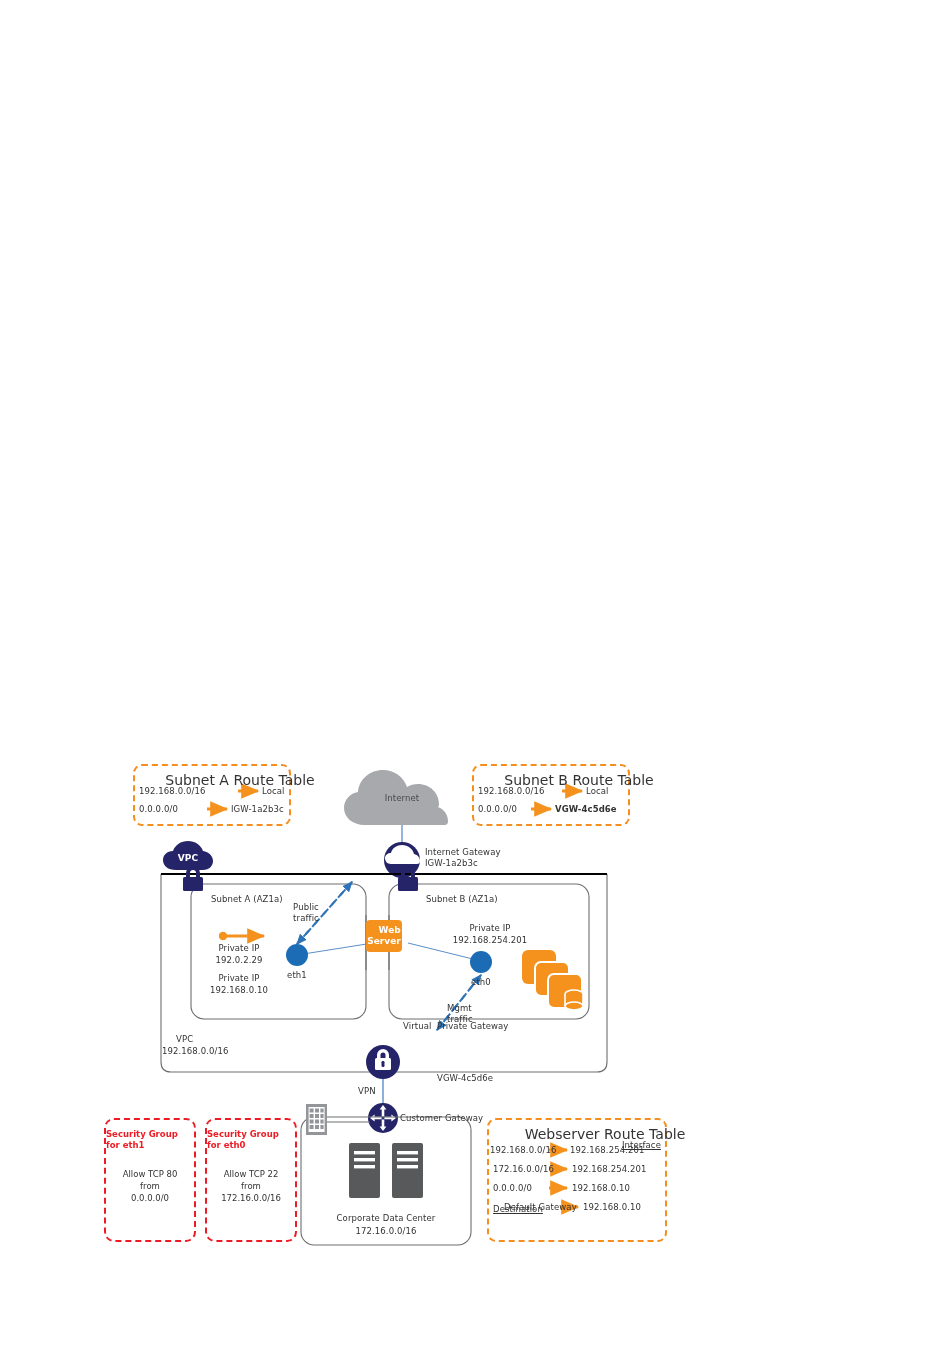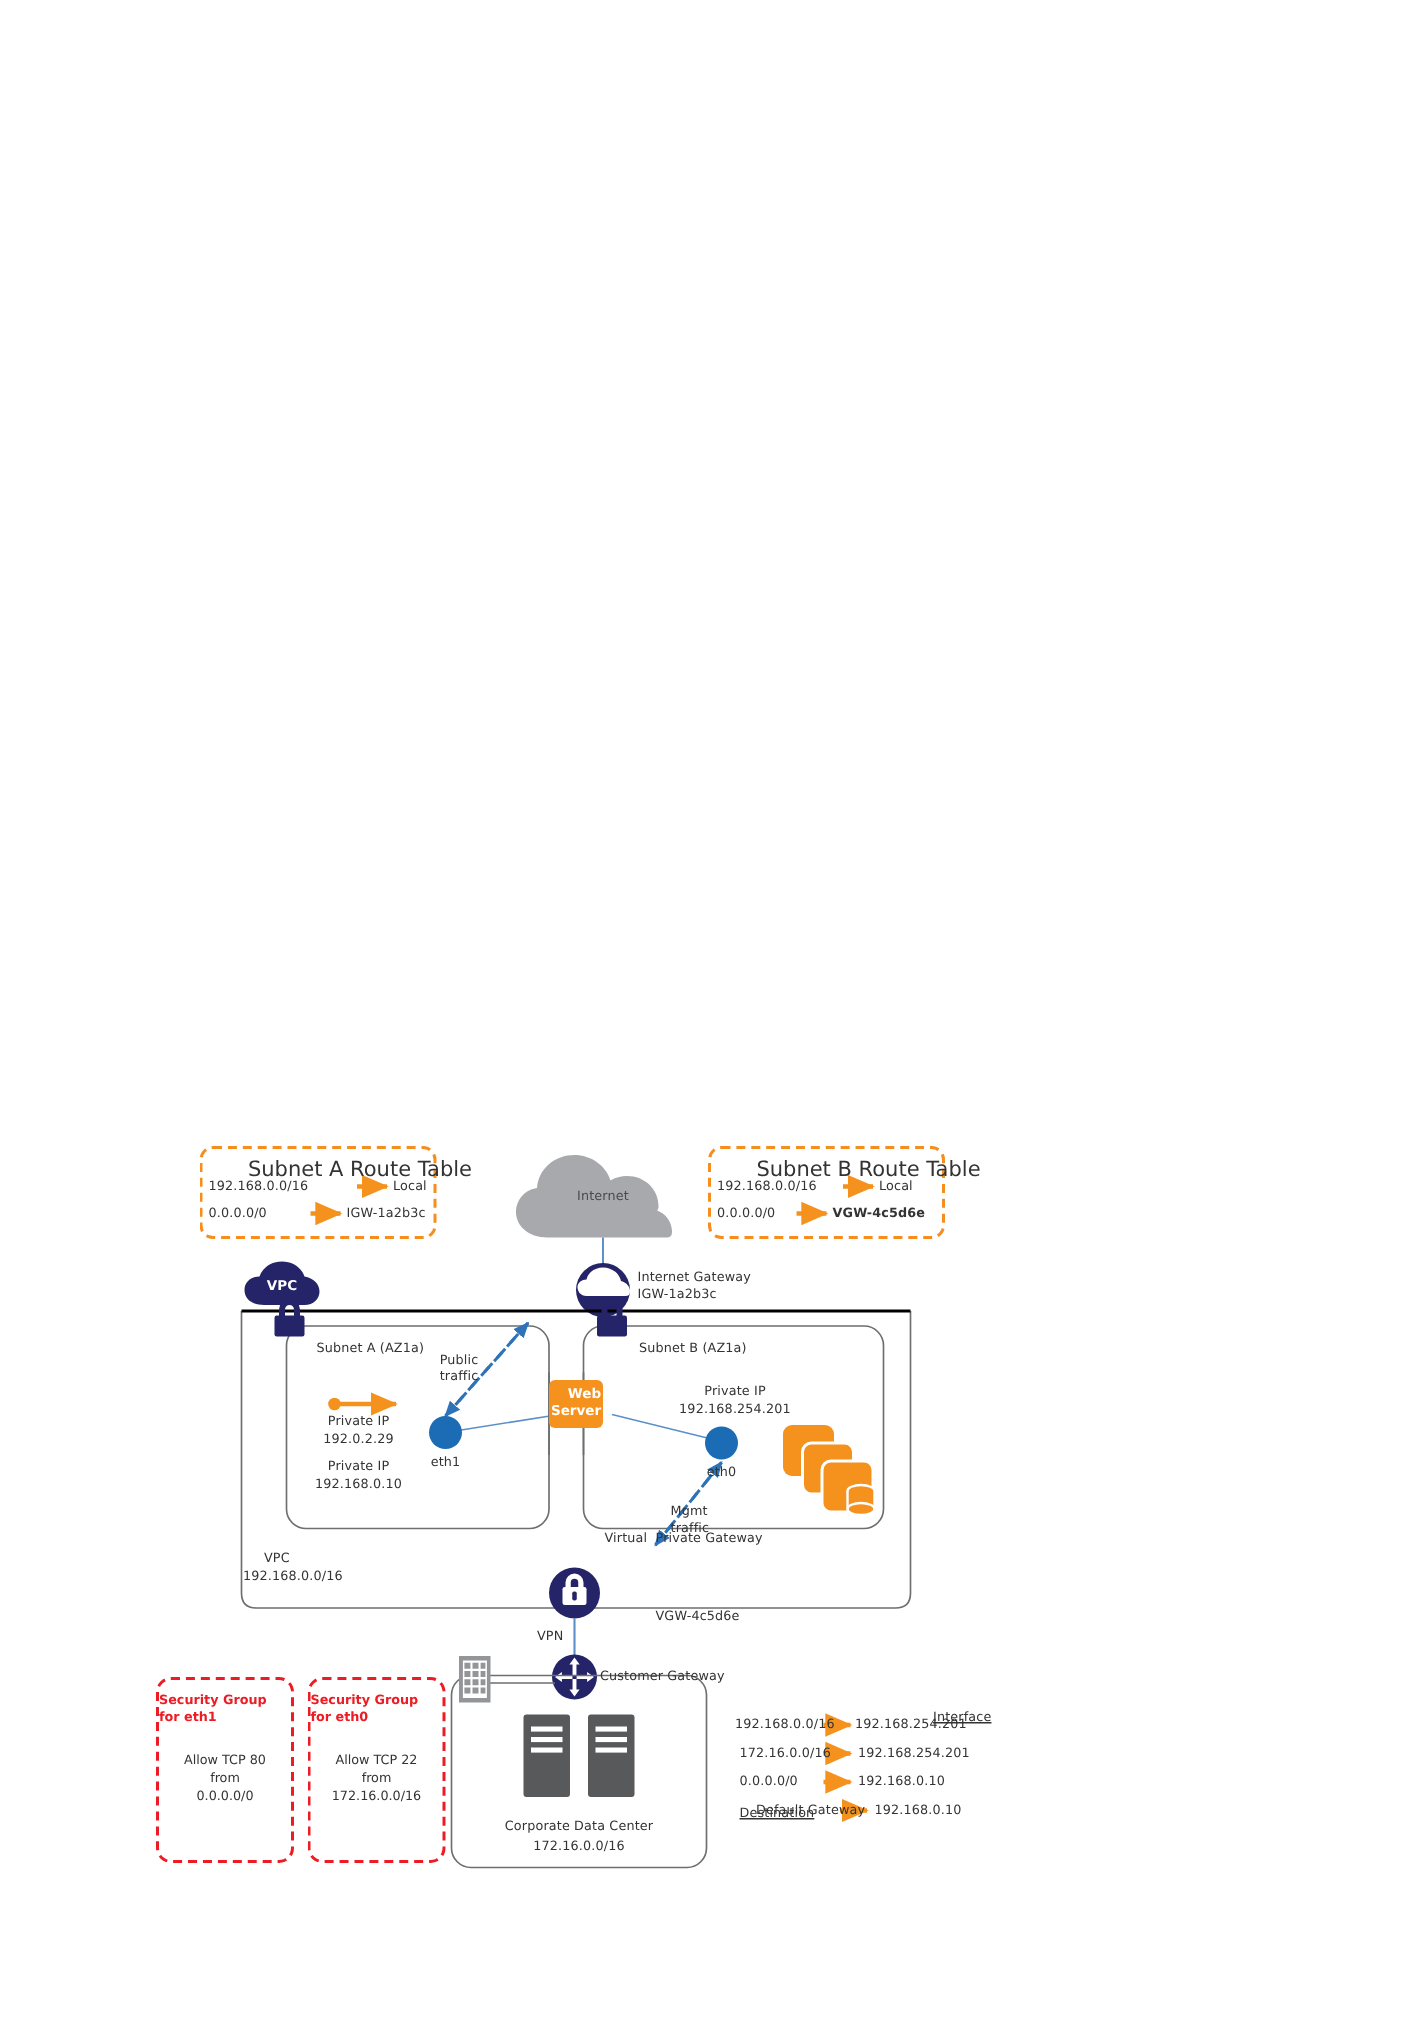--- a/index.html
+++ b/index.html
@@ -347,20 +347,23 @@
       <div>Security Group</div>
       <div>for eth0</div>
     </div>
     <div class="sg-body">
       <div>Allow TCP 22</div>
       <div>from</div>
       <div>172.16.0.0/16</div>
     </div>
   </div>
 
+  <div class="routebox" style="left:487px; top:1118px; width:180px; height:124px;">
+    <div class="rt-title">Webserver Route Table</div>
+  </div>
   <div class="lbl" style="left:493px; top:1204px; text-decoration:underline;">Destination</div>
   <div class="lbl" style="left:578px; top:1140px; text-decoration:underline;margin-left:44px;">Interface</div>
 
   <div class="lbl" style="left:490px; top:1145px;">192.168.0.0/16</div>
   <div class="lbl" style="left:570px; top:1145px;">192.168.254.201</div>
 
   <div class="lbl" style="left:493px; top:1164px;">172.16.0.0/16</div>
   <div class="lbl" style="left:572px; top:1164px;">192.168.254.201</div>
 
   <div class="lbl" style="left:493px; top:1183px;">0.0.0.0/0</div>

